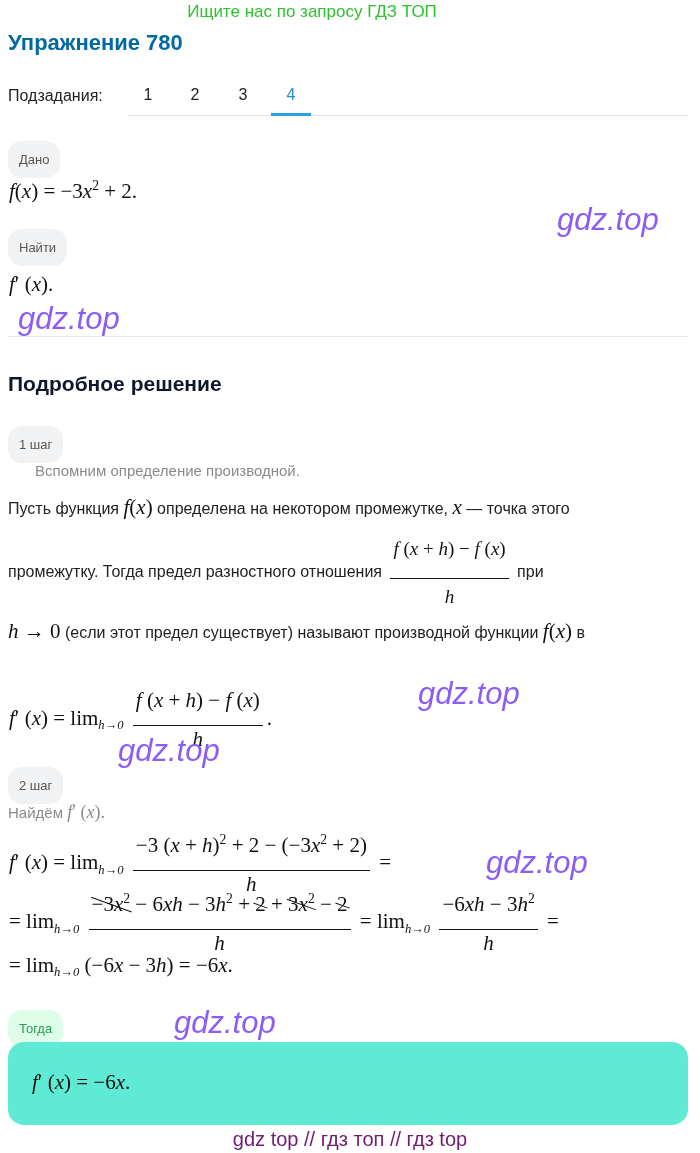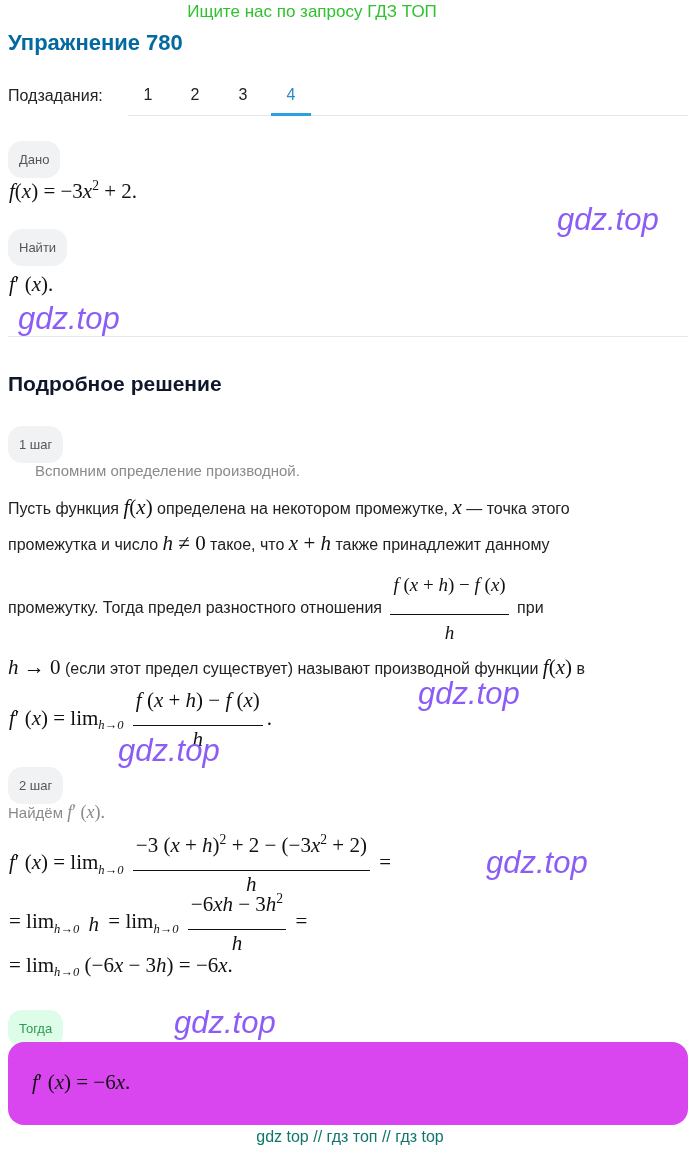--- a/index.html
+++ b/index.html
@@ -25,22 +25,22 @@
   .muted { color: #8a8a8a; font-size: 15px; }
   .para { left: 8px; width: 684px; font-size: 16px; color: #222; line-height: 34px; }
   .frac { display: inline-block; vertical-align: middle; text-align: center; margin: 0 4px; }
   .frac .num { display: block; border-bottom: 1.3px solid #111; padding: 0 3px 12px 3px; }
   .frac .den { display: block; padding-top: 1px; }
   .sub { font-size: 0.6em; vertical-align: -0.35em; font-style: italic; }
   .sup { font-size: 0.65em; vertical-align: 0.6em; }
   .strike { position: relative; display: inline-block; }
   .strike::after { content: ""; position: absolute; left: -2px; right: -2px; top: 50%;
                    border-top: 1px solid #111; transform: rotate(20deg); }
-  .answer-box { left: 8px; top: 1042px; width: 680px; height: 83px; background: #d946ef; border-radius: 16px; }
-  .footer { left: 0; top: 1128px; width: 700px; text-align: center; color: #0f766e; font-size: 16px; }
+  .answer-box { left: 8px; top: 1042px; width: 680px; height: 83px; background: #5eead4; border-radius: 16px; }
+  .footer { left: 0; top: 1128px; width: 700px; text-align: center; color: #701a75; font-size: 20px; }
 </style>
 </head>
 <body>
 
 <div class="abs top-banner">Ищите нас по запросу ГДЗ ТОП</div>
 
 <div class="abs title">Упражнение 780</div>
 
 <div class="abs subtasks-label">Подзадания:</div>
 <div class="abs tabs">
@@ -71,21 +71,20 @@
 
 <div class="abs section-title">Подробное решение</div>
 
 <div class="abs" style="left:8px; top:426px;">
   <span class="chip">1 шаг</span>
 </div>
 <div class="abs muted" style="left:8px; top:462px;margin-left:27px;">Вспомним определение производной.</div>
 
 <div class="abs para" style="top:490px;">
   <div><span>Пусть функция </span><span class="math-line"><span class="mi">f</span>(<span class="mi">x</span>)</span><span> определена на некотором промежутке, </span><span class="math-line mi">x</span><span> — точка этого</span></div>
-  <div><span>промежутка и число </span><span class="math-line"><span class="mi">h</span> ≠ 0</span><span> такое, что </span><span class="math-line"><span class="mi">x</span> + <span class="mi">h</span></span><span> также принадлежит данному</span></div>
   <div style="margin-top:6px;"><span>промежутку. Тогда предел разностного отношения </span><span class="frac math-line" style="font-size:19px;"><span class="num"><span class="mi">f</span> (<span class="mi">x</span> + <span class="mi">h</span>) − <span class="mi">f</span> (<span class="mi">x</span>)</span><span class="den mi">h</span></span><span> при</span></div>
   <div><span class="math-line"><span class="mi">h</span> → 0</span><span> (если этот предел существует) называют производной функции </span><span class="math-line"><span class="mi">f</span>(<span class="mi">x</span>)</span><span> в</span></div>
 </div>
 
 <div class="abs math-line" style="left:9px; top:688px;">
   <span class="mi">f</span>′ (<span class="mi">x</span>) = lim<span class="sub">h→0</span>
   <span class="frac"><span class="num"><span class="mi">f</span> (<span class="mi">x</span> + <span class="mi">h</span>) − <span class="mi">f</span> (<span class="mi">x</span>)</span><span class="den mi">h</span></span>.
 </div>
 <div class="abs watermark" style="left:418px; top:676px;">gdz.top</div>
 <div class="abs watermark" style="left:118px; top:733px;">gdz.top</div>
@@ -98,21 +97,21 @@
 </div>
 
 <div class="abs math-line" style="left:9px; top:832px;">
   <span class="mi">f</span>′ (<span class="mi">x</span>) = lim<span class="sub">h→0</span>
   <span class="frac"><span class="num">−3 (<span class="mi">x</span> + <span class="mi">h</span>)<span class="sup">2</span> + 2 − (−3<span class="mi">x</span><span class="sup">2</span> + 2)</span><span class="den mi">h</span></span> =
 </div>
 <div class="abs watermark" style="left:486px; top:845px;">gdz.top</div>
 
 <div class="abs math-line" style="left:9px; top:891px;">
   = lim<span class="sub">h→0</span>
-  <span class="frac"><span class="den mi">h</span></span>
+  <span class="frac"><span class="num"><span class="strike">−3<span class="mi">x</span><span class="sup">2</span></span> − 6<span class="mi">xh</span> − 3<span class="mi">h</span><span class="sup">2</span> + <span class="strike">2</span> + <span class="strike">3<span class="mi">x</span><span class="sup">2</span></span> − <span class="strike">2</span></span><span class="den mi">h</span></span>
   = lim<span class="sub">h→0</span>
   <span class="frac"><span class="num">−6<span class="mi">xh</span> − 3<span class="mi">h</span><span class="sup">2</span></span><span class="den mi">h</span></span> =
 </div>
 
 <div class="abs math-line" style="left:9px; top:953px;">
   = lim<span class="sub">h→0</span> (−6<span class="mi">x</span> − 3<span class="mi">h</span>) = −6<span class="mi">x</span>.
 </div>
 
 <div class="abs" style="left:8px; top:1010px;">
   <span class="chip green">Тогда</span>

